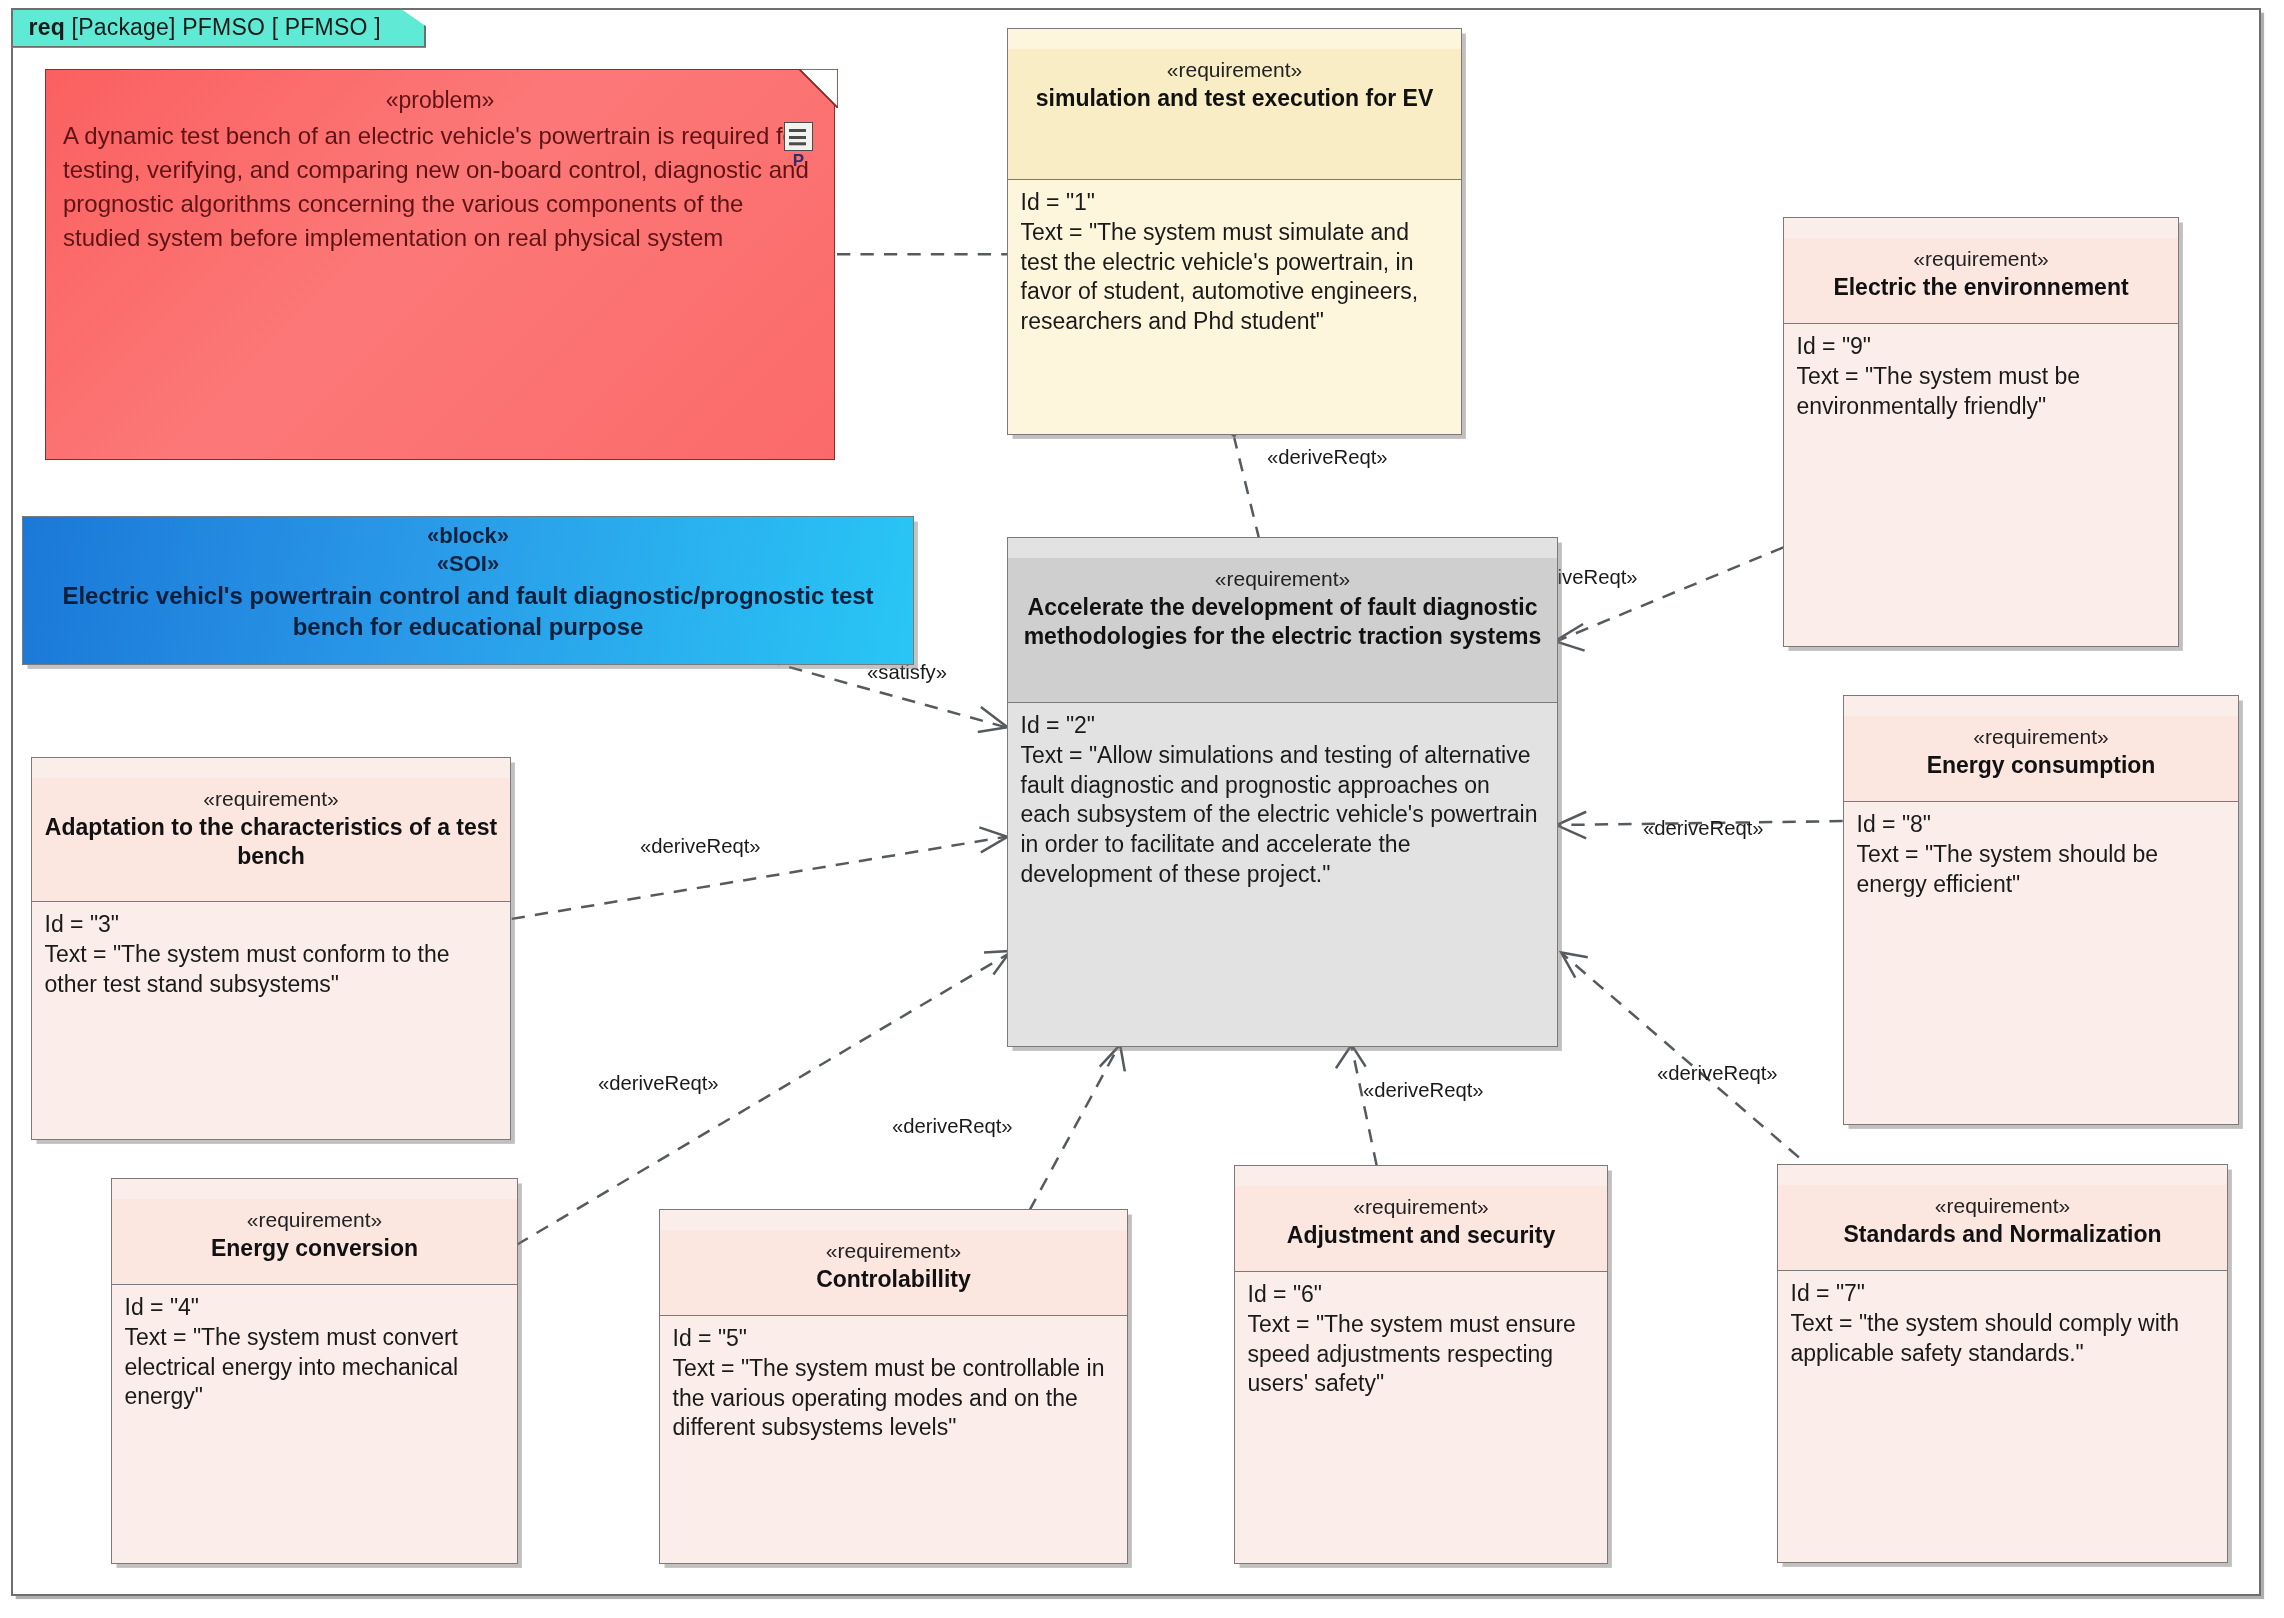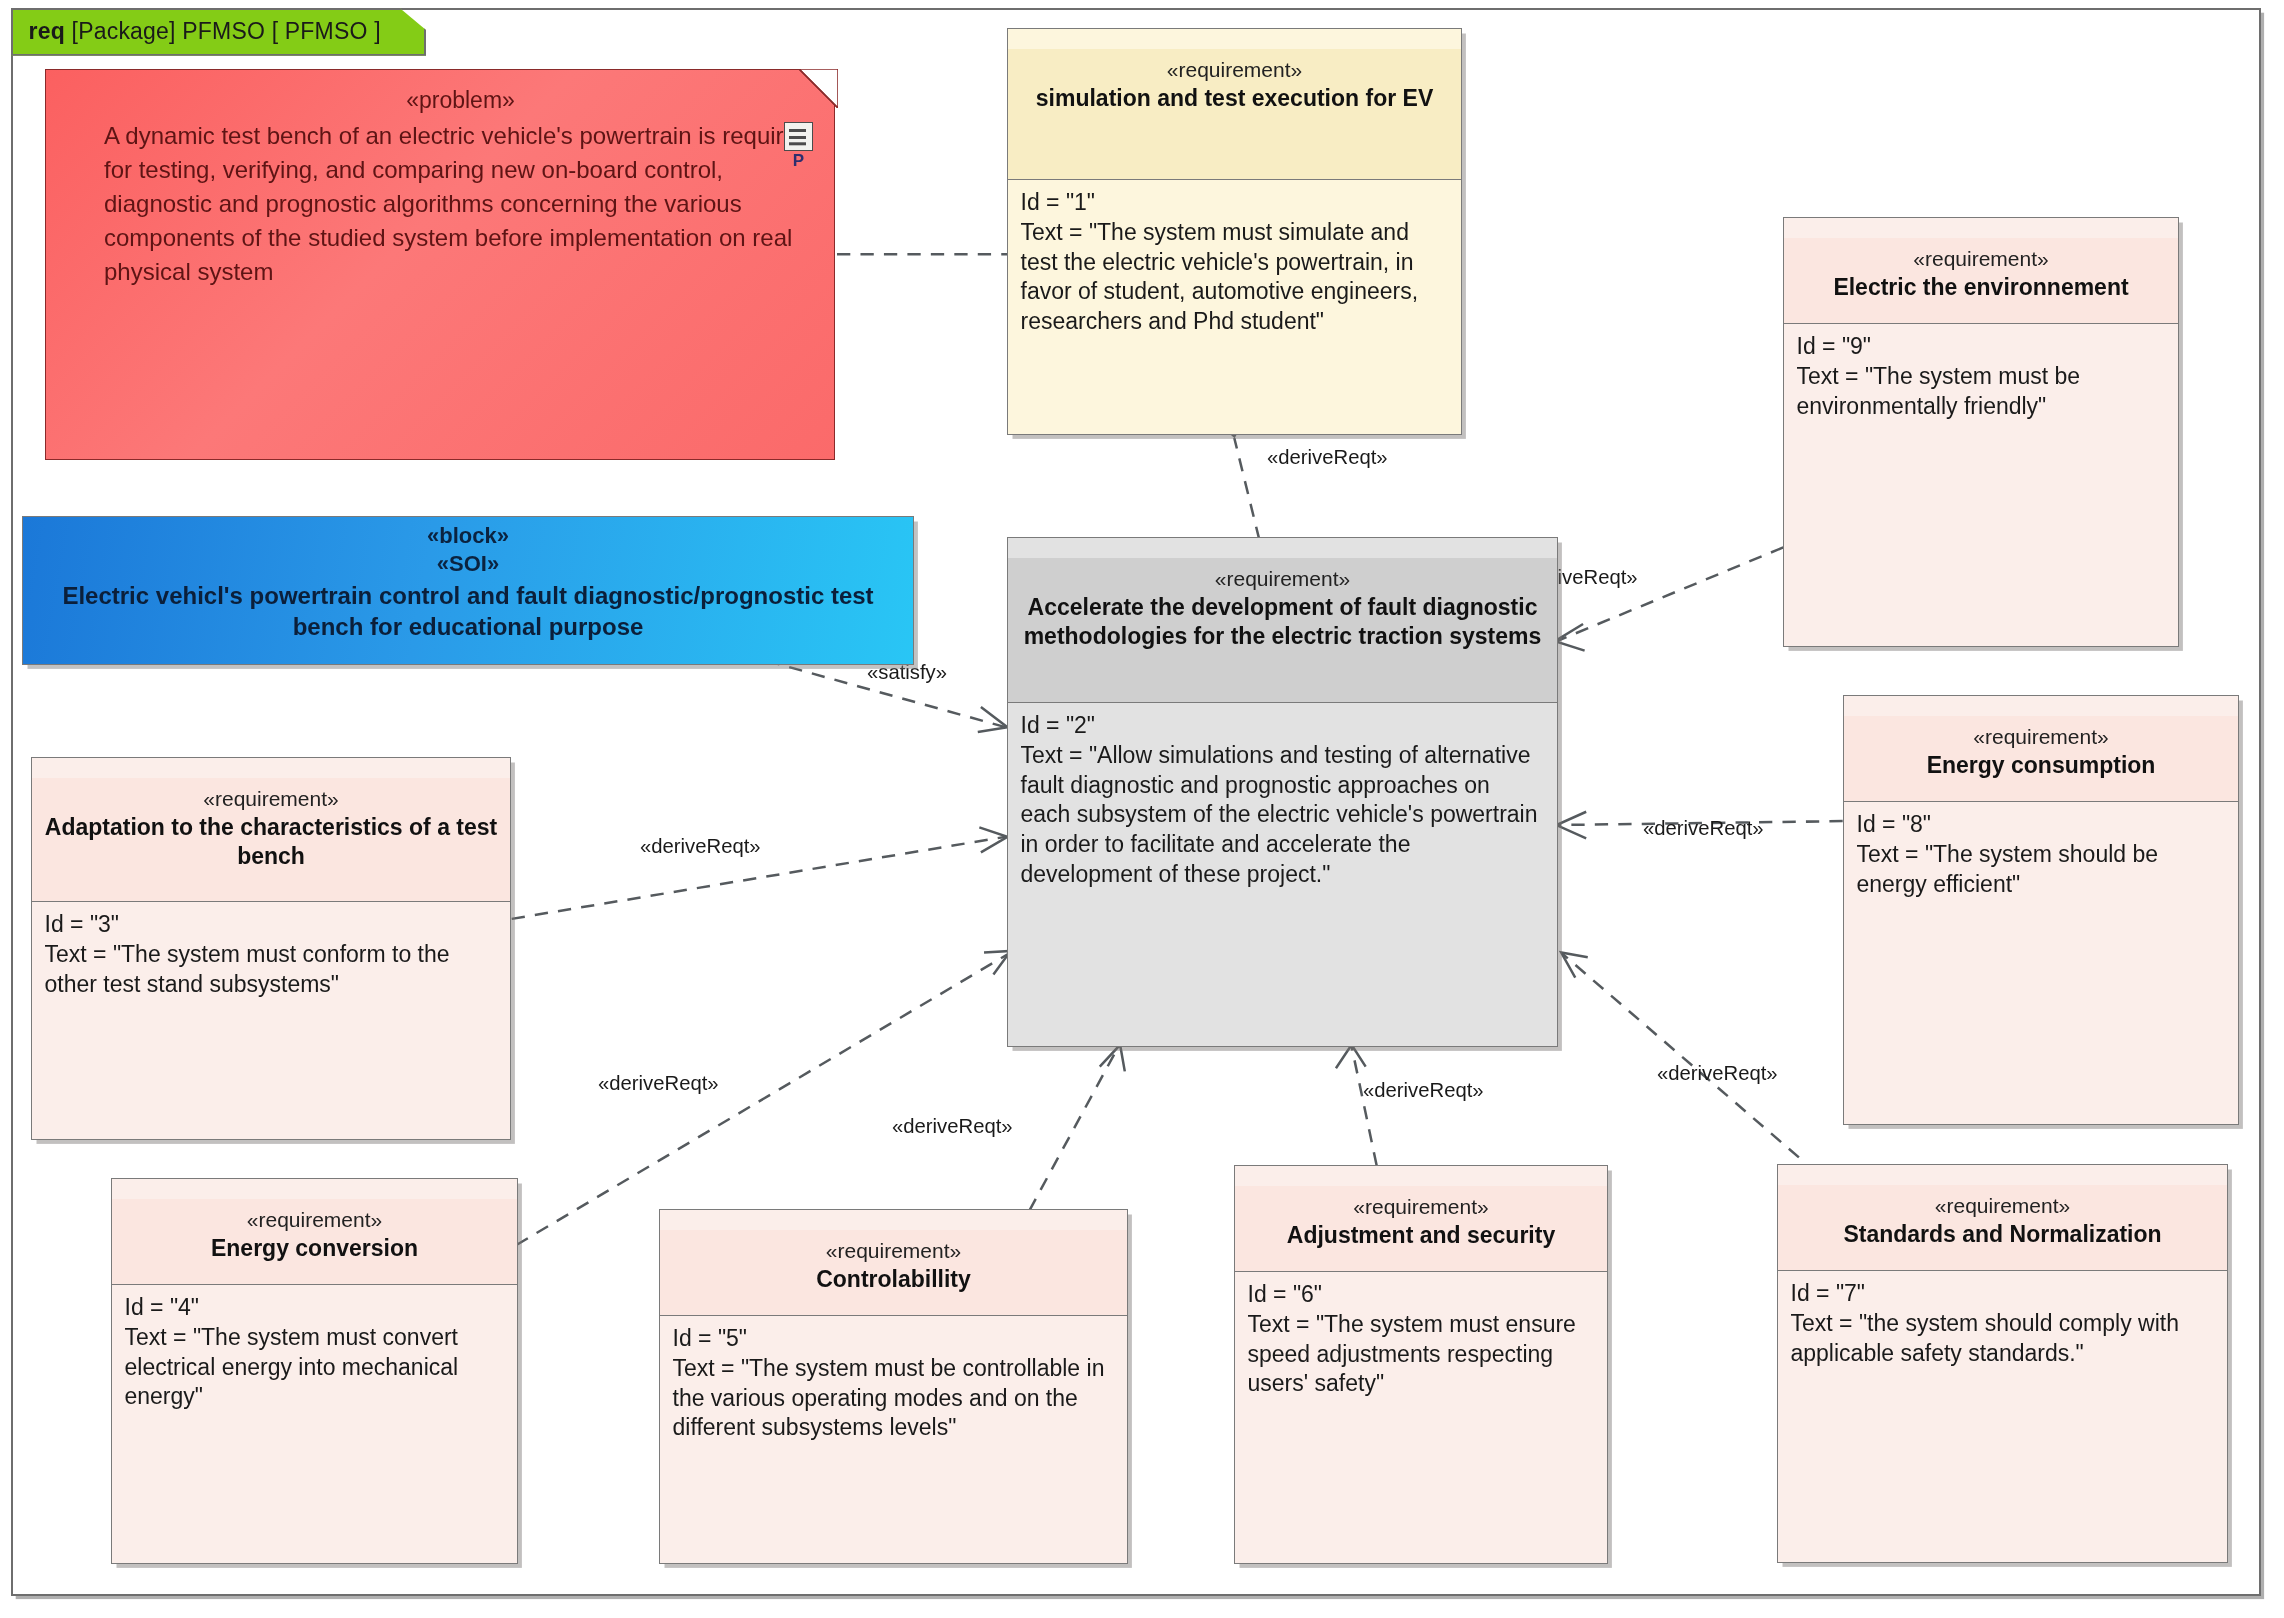--- a/index.html
+++ b/index.html
@@ -19,24 +19,24 @@
     left:11px; top:7.8px;
     width:2250px; height:1588px;
     border:2.3px solid #6e6e6e;
     background:#ffffff;
     box-sizing:border-box;
     box-shadow:3.9px 3.9px 0 -0.8px rgba(110,110,110,.55);
   }
   #frame-tab{
     position:absolute;
     left:11px; top:7.8px;
-    width:415px; height:48px;
+    width:415px; height:40px;
     border:2.3px solid #6e6e6e;
     border-bottom-width:2.3px;
-    background:#84cc16;
+    background:#5eead4;
     box-sizing:border-box;
     
     clip-path:polygon(0 0, calc(100% - 26.6px) 0, 100% 46%, 100% 100%, 0 100%);
     display:flex; align-items:center;
   }
   #frame-tab .tab-text{
     padding-left:15.6px;
     font-size:23px;
     color:#1a1a1a;
     white-space:nowrap;
@@ -119,21 +119,20 @@
   
   #problem-note{
     position:absolute;
     left:45px; top:69px;
     width:790px; height:391px;
     box-sizing:border-box;
     background:linear-gradient(135deg,#fb6060 0%,#fc7878 45%,#fb6a6a 100%);
     border:1.6px solid #8a2a2a;
     clip-path:polygon(0 0, calc(100% - 36px) 0, 100% 36px, 100% 100%, 0 100%);
     box-shadow:4.7px 4.7px 0 -0.8px rgba(140,80,80,.35);
-    padding-left:41px;
   }
   #problem-fold-line{
     position:absolute; right:0; top:0;
     width:39px; height:39px;
     pointer-events:none;
   }
   #problem-note .stereo{
     display:block;
     text-align:center;
     font-size:23px;

